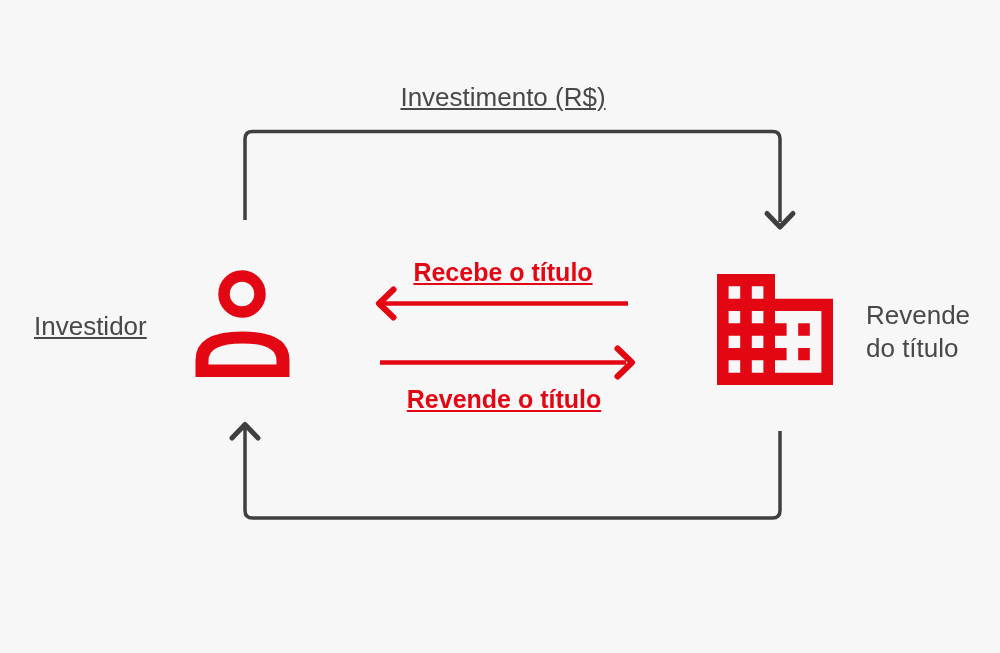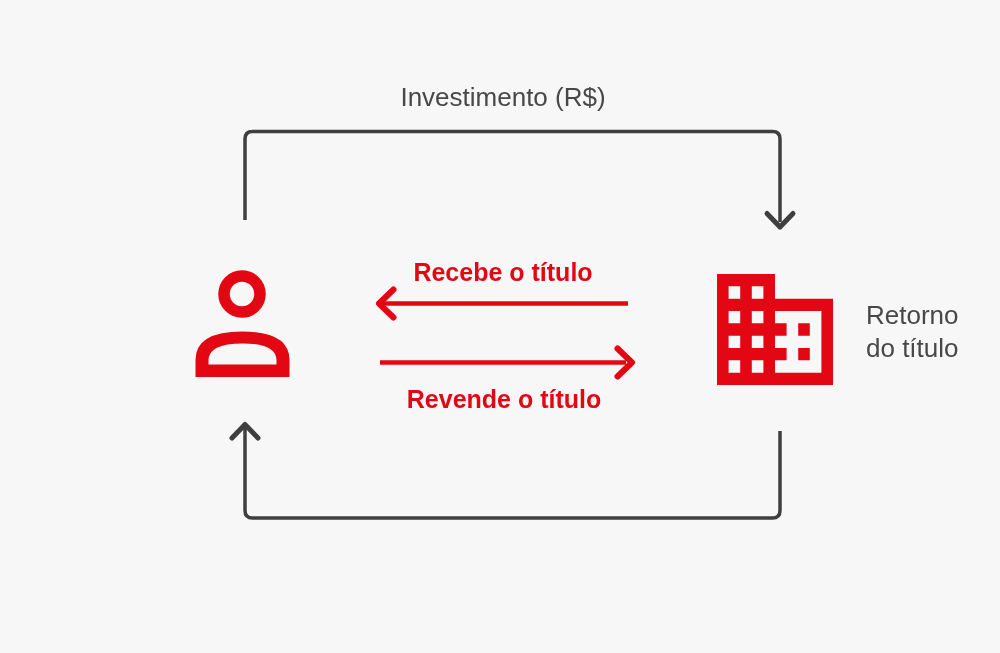--- a/index.html
+++ b/index.html
@@ -49,20 +49,21 @@
     stroke-width:6;
     stroke-linecap:round;
     stroke-linejoin:round;
   }
   .label{
     position:absolute;
     color:var(--text-dark);
     font-size:26px;
     line-height:30px;
     white-space:nowrap;
+    text-decoration:underline;
   }
   .label.centered{transform:translateX(-50%);}
   .label.red{
     color:var(--red);
     font-weight:700;
     font-size:25px;
   }
   .node-label-issuer{
     position:absolute;
     color:var(--text-dark);
@@ -103,27 +104,28 @@
     </g>
   </svg>
 
   <div class="icon" style="left:194px;top:267px;">
     <svg width="97" height="114" viewBox="0 0 97 114" xmlns="http://www.w3.org/2000/svg">
       <circle cx="48" cy="27" r="18" fill="none" stroke="#e30613" stroke-width="11.5"></circle>
       <path class="red-fill" fill-rule="evenodd" d="M1.5,110 L1.5,93 Q1.5,64.5 48.5,64.5 Q95.5,64.5 95.5,93 L95.5,110 Z
            M14.5,97.5 L14.5,93.5 Q14.5,76.5 48.5,76.5 Q82.5,76.5 82.5,93.5 L82.5,97.5 Z"></path>
     </svg>
   </div>
+  <div class="label" style="left:34px;top:311px;">Investidor</div>
 
   <div class="icon" style="left:717px;top:274px;">
     <svg width="116" height="111" viewBox="2 3 20 18" preserveAspectRatio="none" xmlns="http://www.w3.org/2000/svg">
       <path class="red-fill" d="M12 7V3H2v18h20V7H12zM6 19H4v-2h2v2zm0-4H4v-2h2v2zm0-4H4V9h2v2zm0-4H4V5h2v2zm4 12H8v-2h2v2zm0-4H8v-2h2v2zm0-4H8V9h2v2zm0-4H8V5h2v2zm10 12h-8v-2h2v-2h-2v-2h2v-2h-2V9h8v10zm-2-8h-2v2h2v-2zm0 4h-2v2h2v-2z"></path>
     </svg>
   </div>
-  <div class="node-label-issuer" style="left:866px;top:299px;">Retorno do título</div>
+  <div class="node-label-issuer" style="left:866px;top:299px;">Revende do título</div>
 
   <div class="label centered" style="left:503px;top:82px;">Investimento (R$)</div>
 
   <div class="label red centered" style="left:504px;top:384px;">Revende o título</div>
 
   <div class="label red centered" style="left:503px;top:257px;">Recebe o título</div>
 
 
 </div>
 

